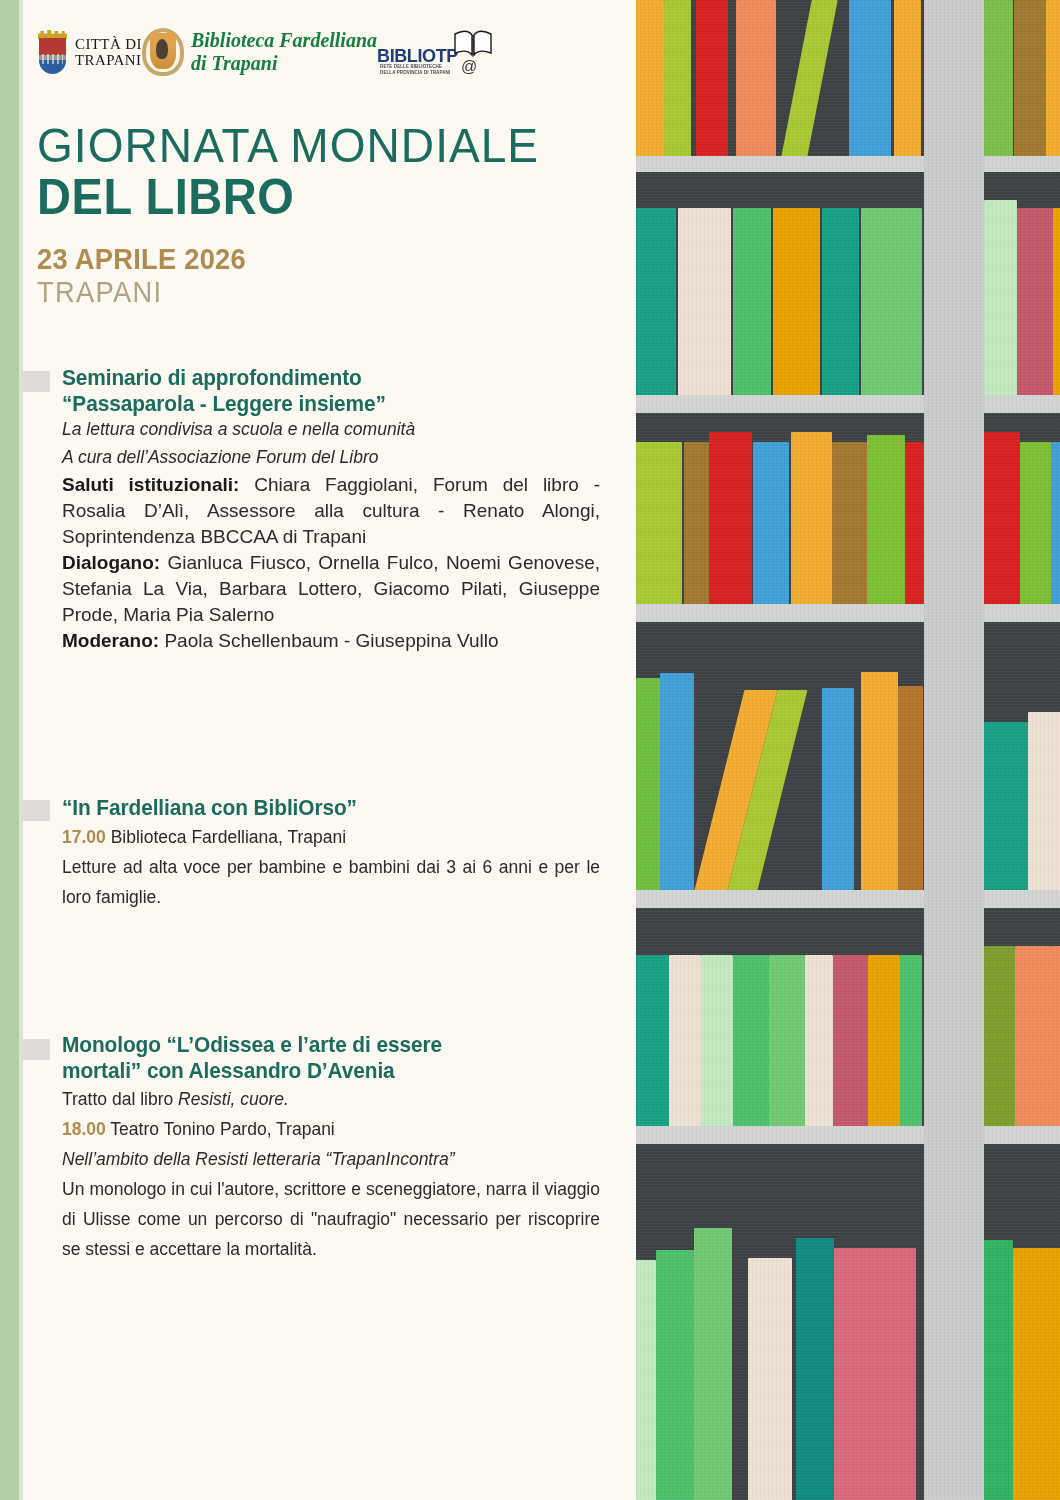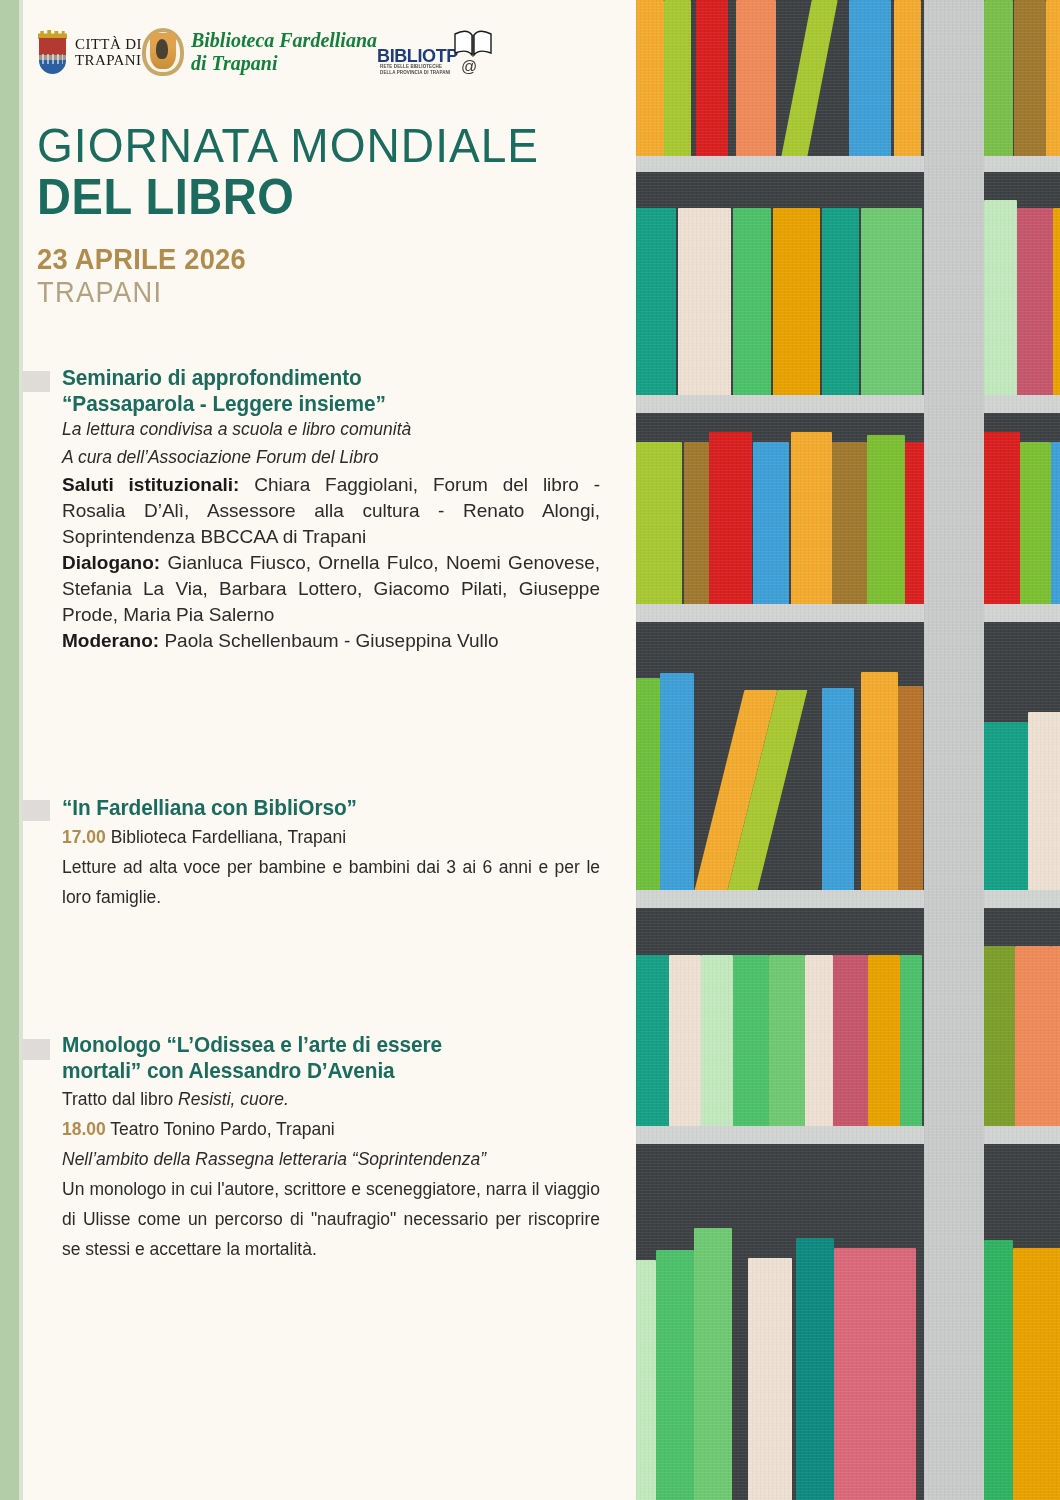--- a/index.html
+++ b/index.html
@@ -264,21 +264,21 @@
     <div class="h-line1">GIORNATA MONDIALE</div>
     <div class="h-line2">DEL LIBRO</div>
     <div class="h-date">23 APRILE 2026</div>
     <div class="h-city">TRAPANI</div>
   </div>
 
   <div class="section" style="top:366px;">
     <div class="marker" style="top:5px;"></div>
     <div class="sec-title">Seminario di approfondimento</div>
     <div class="sec-title">“Passaparola - Leggere insieme”</div>
-    <div class="sec-sub-italic">La lettura condivisa a scuola e libro comunità</div>
+    <div class="sec-sub-italic">La lettura condivisa a scuola e nella comunità</div>
     <div class="body-line ital">A cura dell’Associazione Forum del Libro</div>
     <div class="body-tight">
       <span class="lead">Saluti istituzionali:</span><span> Chiara Faggiolani, Forum del libro - Rosalia D’Alì, Assessore alla cultura - Renato Alongi, Soprintendenza BBCCAA di Trapani</span>
     </div>
     <div class="body-tight">
       <span class="lead">Dialogano:</span><span> Gianluca Fiusco, Ornella Fulco, Noemi Genovese, Stefania La Via, Barbara Lottero, Giacomo Pilati, Giuseppe Prode, Maria Pia Salerno</span>
     </div>
     <div class="body-tight">
       <span class="lead">Moderano:</span><span> Paola Schellenbaum - Giuseppina Vullo</span>
     </div>
@@ -298,21 +298,21 @@
     <div class="marker" style="top:6px;"></div>
     <div class="sec-title">Monologo “L’Odissea e l’arte di essere</div>
     <div class="sec-title">mortali” con Alessandro D’Avenia</div>
     <div class="body-line">
       <span>Tratto dal libro </span><span class="ital">Resisti, cuore.</span>
     </div>
     <div class="body-line">
       <span class="time">18.00</span>
       <span>Teatro Tonino Pardo, Trapani</span>
     </div>
-    <div class="body-line ital">Nell’ambito della Rassegna letteraria “Soprintendenza”</div>
+    <div class="body-line ital">Nell’ambito della Resisti letteraria “TrapanIncontra”</div>
     <div class="body-just">Un monologo in cui l'autore, scrittore e sceneggiatore, narra il viaggio di Ulisse come un percorso di "naufragio" necessario per riscoprire se stessi e accettare la mortalità.</div>
   </div>
 
   <div class="shelf-art">
 
     <div class="panel" style="left:0;top:0;width:424px;height:162px;background:#3e4144;"></div>
     <div class="spine" style="left:-2px;top:0;width:30px;height:162px;background:#f2ab2e;"></div>
     <div class="spine" style="left:28px;top:0;width:27px;height:162px;background:#a8c832;"></div>
     <div class="spine" style="left:60px;top:0;width:32px;height:162px;background:#d82020;"></div>
     <div class="spine" style="left:100px;top:0;width:40px;height:162px;background:#ef8a5a;"></div>

